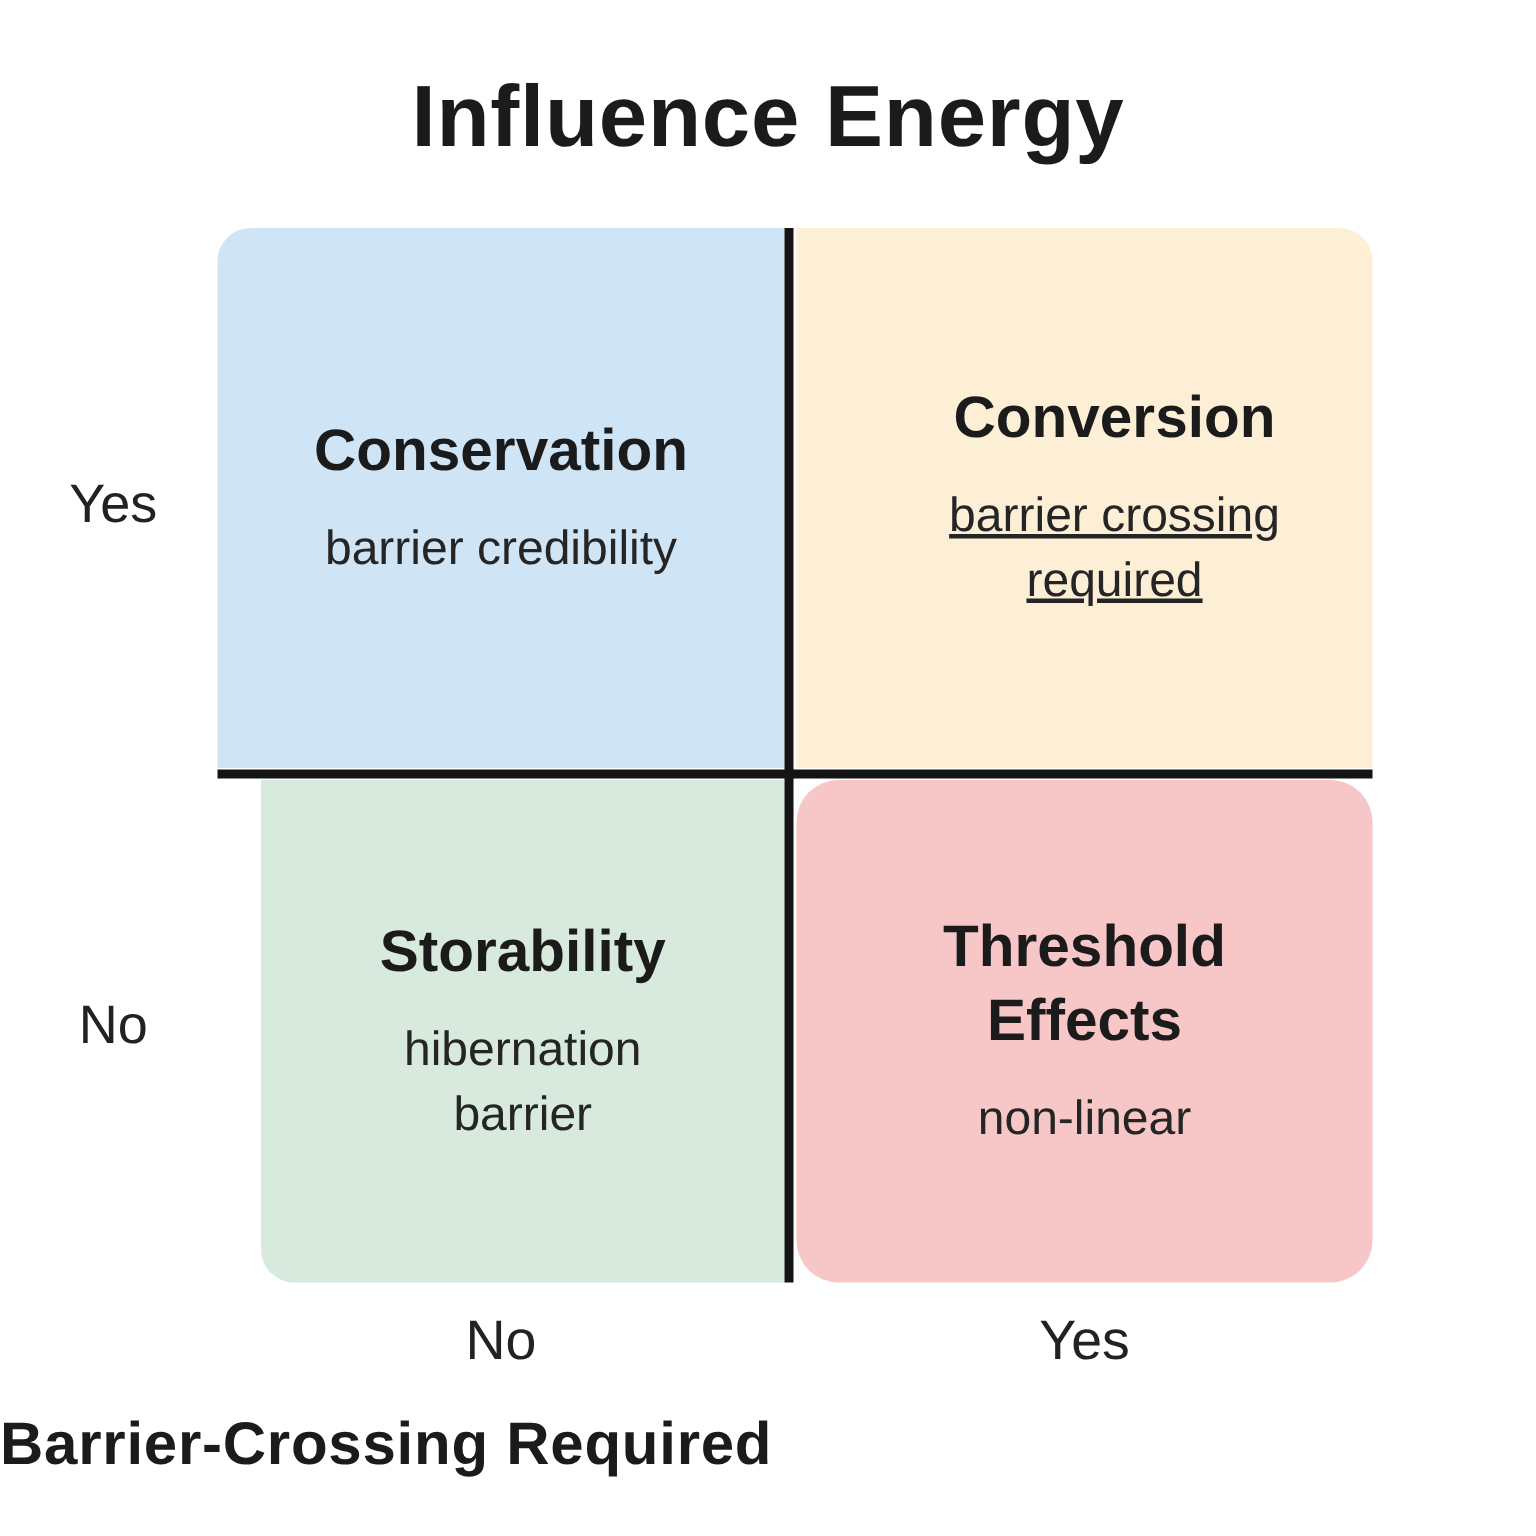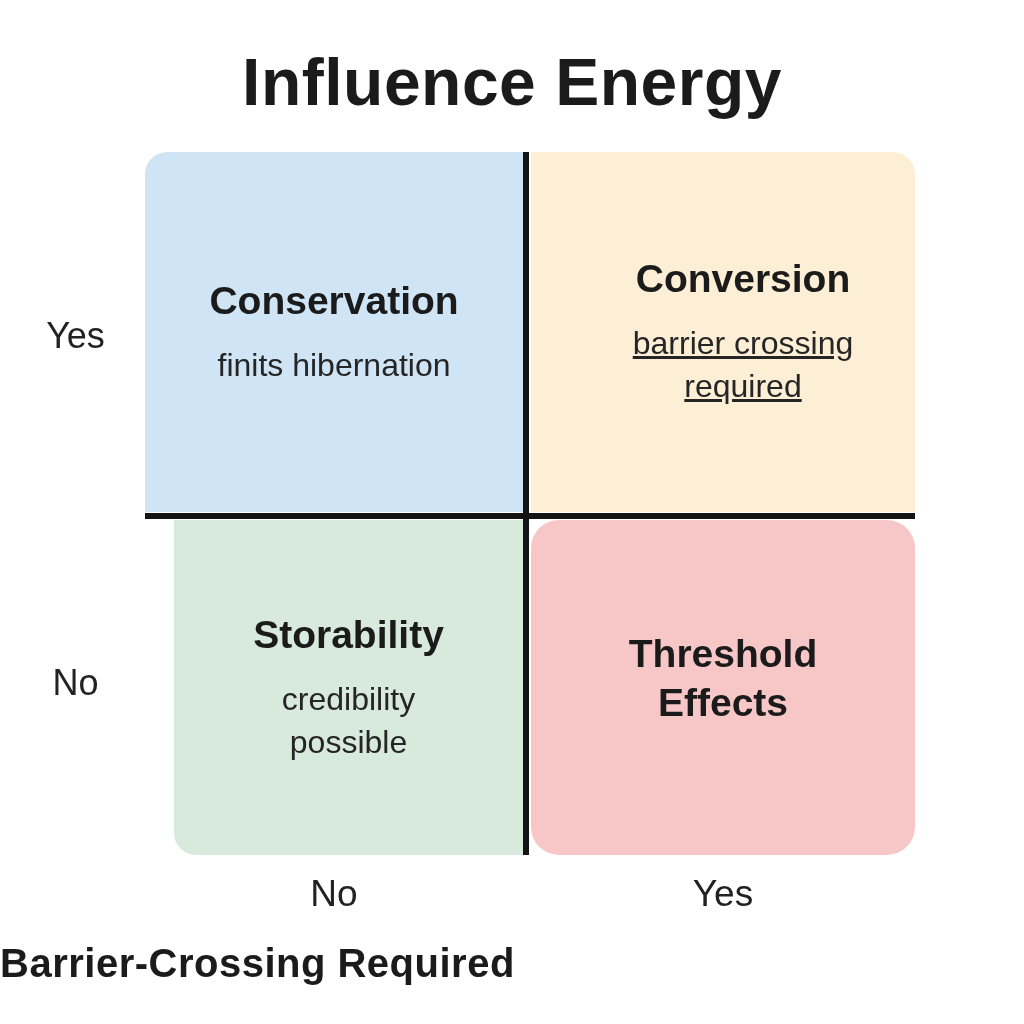--- a/index.html
+++ b/index.html
@@ -15,21 +15,21 @@
     color: #1b1b1b;
     overflow: hidden;
   }
 
   .chart-title {
     position: absolute;
     top: 44px;
     left: 0;
     width: 100%;
     text-align: center;
-    font-size: 66px;
+    font-size: 58px;
     font-weight: 700;
     letter-spacing: 0.5px;
     color: #1b1b1b;
   }
 
   .matrix {
     position: absolute;
     left: 145px;
     top: 152px;
     width: 770px;
@@ -125,35 +125,36 @@
 </style>
 </head>
 <body>
 
 <div class="chart-title">Influence Energy</div>
 
 <div class="matrix">
 
   <div class="quadrant tl" style="background-color: rgb(207, 229, 246);">
     <div class="q-heading">Conservation</div>
-    <div class="q-sub">finits hibernation</div>
+    <div class="q-sub">barrier credibility</div>
   </div>
 
   <div class="quadrant tr" style="background-color: rgb(253, 238, 214);">
     <div class="q-heading">Conversion</div>
     <div class="q-sub">barrier crossing required</div>
   </div>
 
   <div class="quadrant bl" style="background-color: rgb(216, 233, 221);">
     <div class="q-heading">Storability</div>
-    <div class="q-sub">credibility possible</div>
+    <div class="q-sub">hibernation barrier</div>
   </div>
 
   <div class="quadrant br" style="background-color: rgb(247, 199, 199);">
     <div class="q-heading">Threshold Effects</div>
+    <div class="q-sub">non-linear</div>
   </div>
 
   <div class="divider-v" style="background-color: rgb(20, 20, 20);"></div>
   <div class="divider-h" style="background-color: rgb(20, 20, 20);"></div>
 </div>
 
 <div class="y-label yes">Yes</div>
 
 <div class="y-label no">No</div>
 

